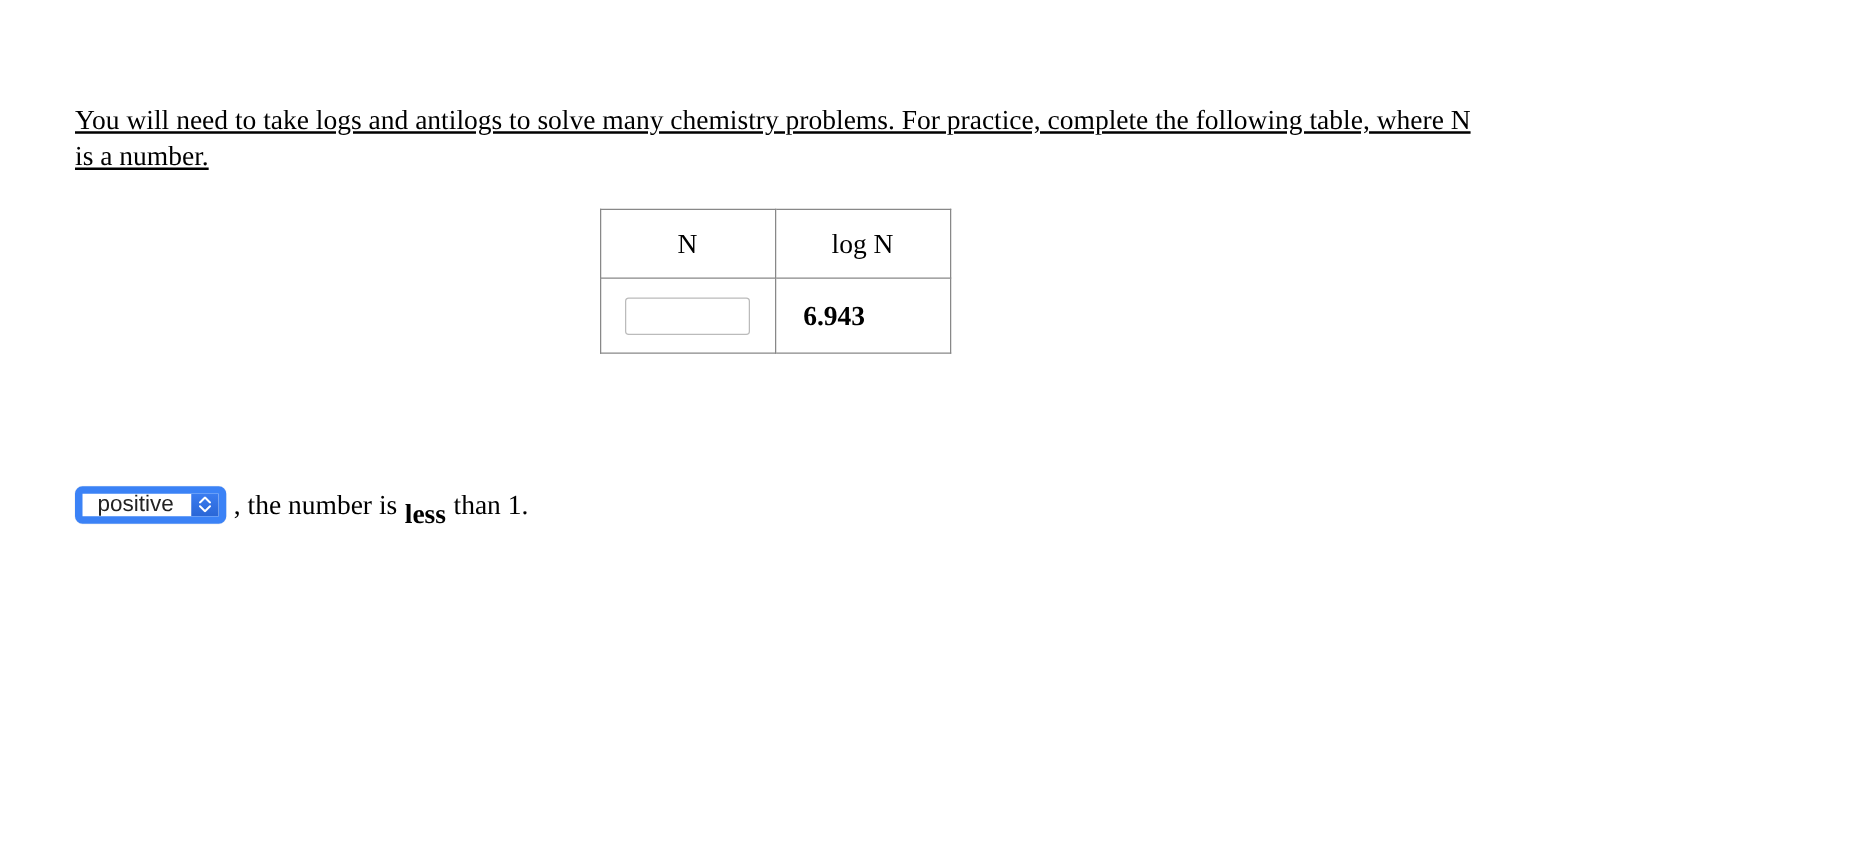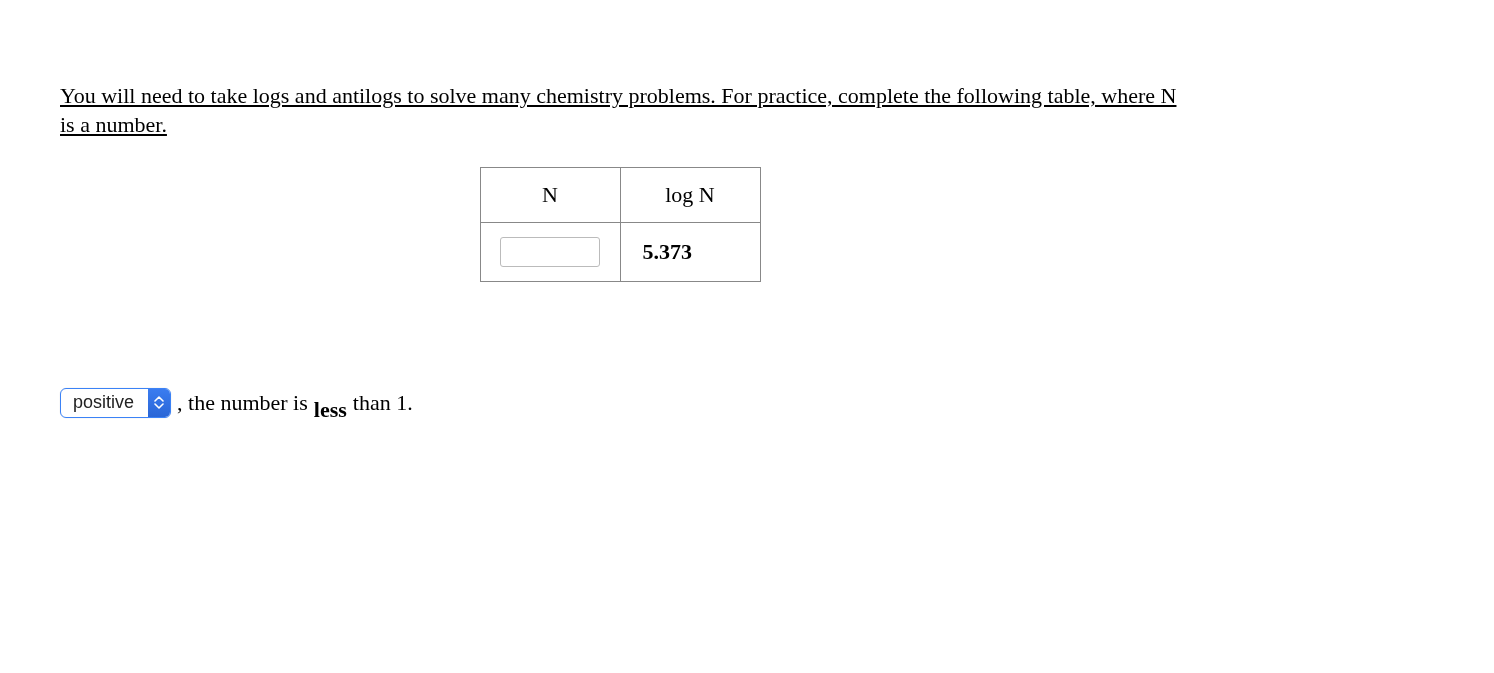--- a/index.html
+++ b/index.html
@@ -64,21 +64,21 @@
       flex-wrap: wrap;
       gap: 6px;
     }
     .sentence .bold {
       font-weight: bold;
       margin-top: 15px;
     }
     .select-wrap {
       display: inline-flex;
       align-items: stretch;
-      border: 1px solid #3b82f6;
+      border: 6px solid #3b82f6;
       border-radius: 6px;
       overflow: hidden;
       font-family: -apple-system, BlinkMacSystemFont, "Segoe UI", Arial, sans-serif;
       font-size: 18px;
       height: 30px;
       background: #fff;
       box-shadow: 0 0 0 0.5px rgba(0,0,0,0.05);
     }
     .select-wrap .select-label {
       padding: 3px 14px 3px 12px;
@@ -112,21 +112,21 @@
       <tr>
         <th>N</th>
         <th>log N</th>
       </tr>
     </thead>
     <tbody>
       <tr>
         <td>
           <input type="text" class="n-input" value="" style="">
         </td>
-        <td class="logn">5.373</td>
+        <td class="logn">6.943</td>
       </tr>
     </tbody>
   </table>
 </div>
 
 <div class="sentence">
   <span class="select-wrap">
     <span class="select-label">positive</span>
     <span class="select-stepper">
       <svg width="10" height="6" viewBox="0 0 10 6">

